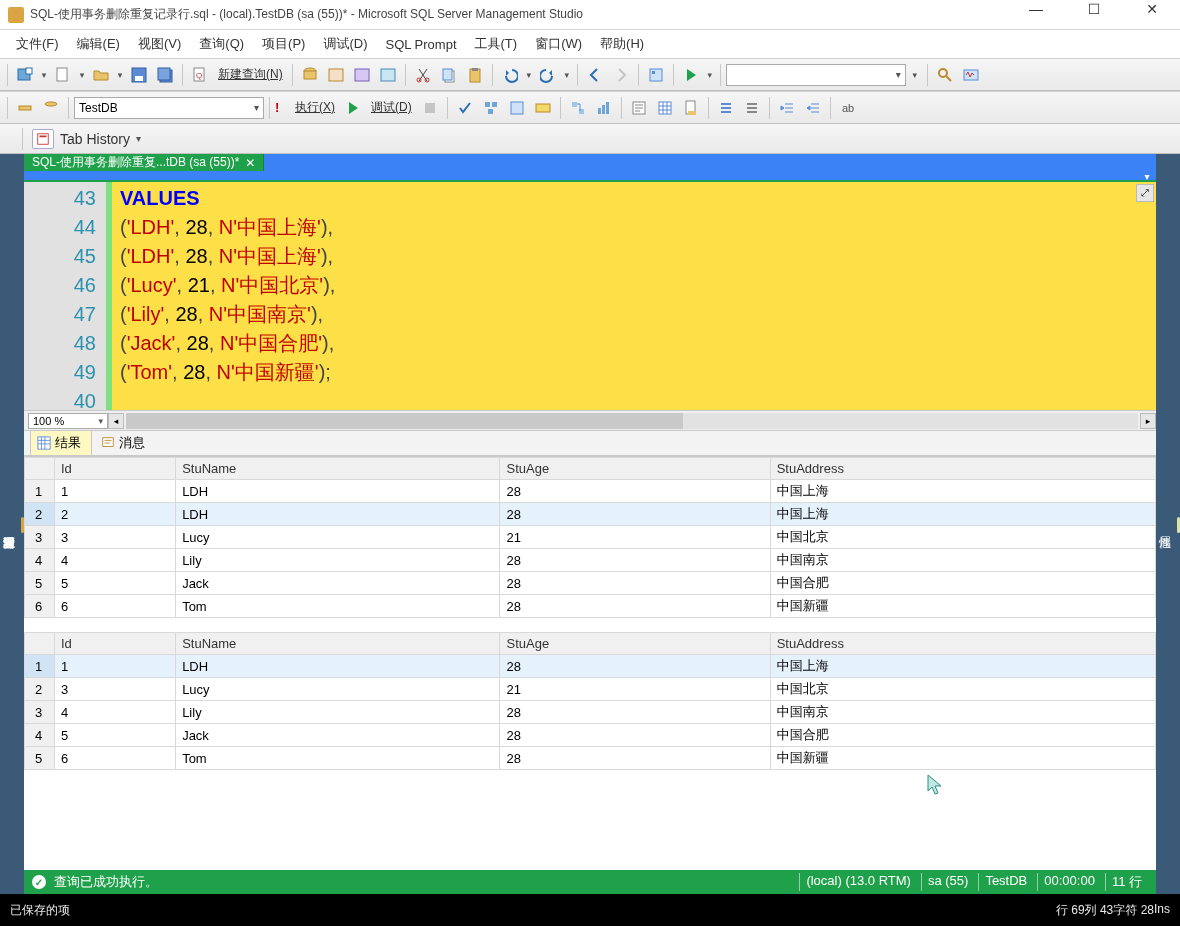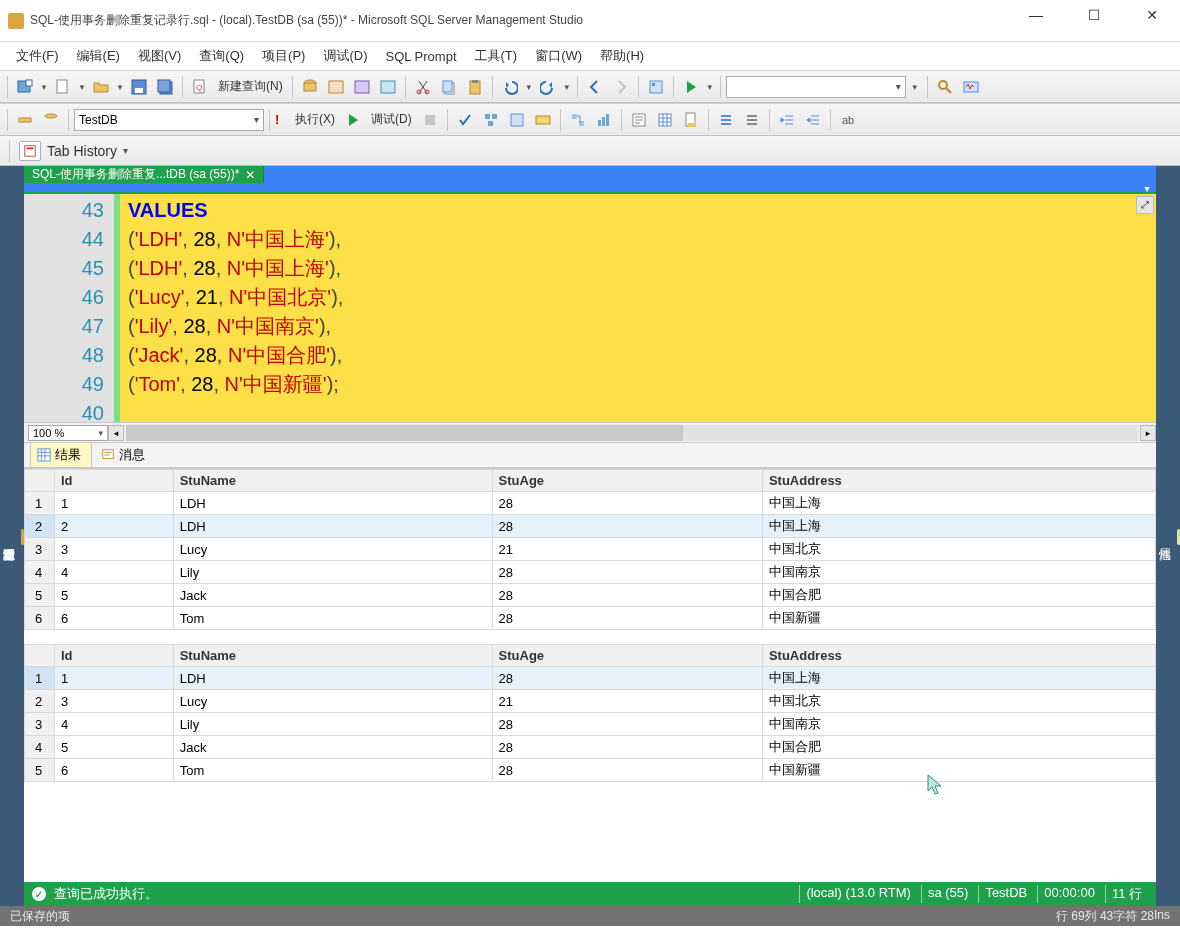--- a/index.html
+++ b/index.html
@@ -1,56 +1,56 @@
 <!DOCTYPE html>
 <html><head>
 <meta charset="utf-8">
 <style>
 * { box-sizing: border-box; margin: 0; padding: 0; font-family: "Microsoft YaHei", "Segoe UI", sans-serif; }
 body { width: 1180px; height: 934px; background: #fff; overflow: hidden; font-size: 13px; }
 
-.titlebar { height: 42px; background: #fff; display: flex; align-items: center; padding: 0 8px; border-bottom: 1px solid #d6d6d6; }
+.titlebar { height: 30px; background: #fff; display: flex; align-items: center; padding: 0 8px; border-bottom: 1px solid #d6d6d6; }
 .titlebar .ticon { width: 16px; height: 16px; margin-right: 6px; background: #d9a441; border-radius: 2px; position: relative; }
 .titlebar .title { color: #444; font-size: 12px; flex: 1; }
 .wbtns { display: flex; gap: 18px; align-items: center; }
 .wbtn { width: 40px; height: 28px; text-align: center; font-size: 14px; color: #333; cursor: pointer; }
 .wbtn.close { color: #333; }
 
 .menubar { height: 28px; background: #fff; display: flex; align-items: center; padding: 0 8px; gap: 2px; }
 .menubar .mi { padding: 3px 8px; font-size: 13px; color: #333; cursor: pointer; }
 
 .toolbar { height: 33px; background: linear-gradient(#f6f6f6,#e9e9e9); border-top: 1px solid #d0d0d0; border-bottom: 1px solid #c0c0c0; display: flex; align-items: center; padding: 0 4px; gap: 2px; }
 .tbtn { width: 24px; height: 24px; display: inline-flex; align-items: center; justify-content: center; cursor: pointer; border-radius: 2px; position:relative; }
 .tbtn svg, .tbtn span { width: 16px; height: 16px; }
 .tsep { width: 1px; height: 22px; background: #c7c7c7; margin: 0 3px; }
 .tdrop { width: 10px; font-size: 9px; color:#555; display:inline-flex; align-items:center; justify-content:center; cursor:pointer;}
-.tlabel { font-size: 12px; color: #333; padding: 0 4px; cursor: pointer; display:inline-flex; align-items:center;}
+.tlabel { font-size: 12px; color: #333; padding: 0 4px; cursor: pointer; display:inline-flex; align-items:center;text-decoration:underline;}
 .combo { height: 22px; border: 1px solid #a9a9a9; background: #fff; font-size: 12px; padding: 0 18px 0 4px; position: relative; display: inline-flex; align-items: center; min-width:140px;}
 .combo::after { content:"▾"; position:absolute; right:4px; color:#555; font-size:10px; }
 
-.tabhistory { height: 30px; background: linear-gradient(#f6f6f6,#e9e9e9); border-bottom: 1px solid #c0c0c0; display: flex; align-items: center; padding: 0 6px; gap: 6px; }
+.tabhistory { height: 30px; background: linear-gradient(#f6f6f6,#e9e9e9); border-bottom: 1px solid #c0c0c0; display: flex; align-items: center; padding: 0 19px; gap: 6px; }
 .tabhistory .pill { background: #fff; border: 1px solid #aac; width:22px; height:20px; border-radius:2px; display:flex; align-items:center; justify-content:center; cursor:pointer;}
 .tabhistory .label { font-size: 14px; color: #333; }
 .tabhistory .dd { font-size: 10px; color:#555;}
 
 .main { display: flex; height: 740px; }
 .sidepanel { width: 24px; background: #3b5a78; color: #fff; writing-mode: vertical-rl; text-orientation: upright; font-size: 12px; padding-top: 6px; display:flex; flex-direction:column; align-items:center; gap:4px;}
 .sidepanel .sicon { width:16px; height:16px; background:#d9a441; border-radius:2px; writing-mode:horizontal-tb; margin-bottom:4px;}
 .rightpanel { width: 24px; background: #3b5a78; color:#fff; writing-mode: vertical-rl; text-orientation: upright; font-size:12px; padding-top:6px; display:flex; flex-direction:column; align-items:center; gap:4px;}
 .rightpanel .ricon{ width:16px; height:16px; background:#e0e0a0; border-radius:2px; writing-mode:horizontal-tb; margin-bottom:4px;}
 
 .center { flex: 1; display: flex; flex-direction: column; background:#e8e8e8;}
 
 .doctabs { height: 26px; background: #3b82f6; display: flex; align-items: flex-start; flex-direction: column; }
 .doctab { background: #1fa04a; color: #fff; font-size: 12px; display: flex; align-items: center; padding: 0 8px; gap: 6px; border-right: 1px solid #168438; cursor: pointer; }
 .doctab .x { font-size: 12px; cursor: pointer; }
 .doctabs .drop { width: 18px; display:flex; align-items:center; justify-content:center; color:#fff; font-size:10px; margin-left:auto; cursor:pointer;}
 
 .editor { display:flex; height: 230px; background:#d7d7d7; border-top:2px solid #1fa04a; position:relative;}
-.gutter { width: 96px; background:#e1e1e1; text-align:right; padding-right:10px; font-family: Consolas, monospace; font-size: 20px; color:#2b91af; border-right: 6px solid #7ee07e; line-height: 29px; padding-top:2px;}
+.gutter { width: 88px; background:#e1e1e1; text-align:right; padding-right:10px; font-family: Consolas, monospace; font-size: 20px; color:#2b91af; border-right: 6px solid #7ee07e; line-height: 29px; padding-top:2px;}
 .code { flex:1; font-family: Consolas, monospace; font-size: 20px; line-height:29px; padding-left: 8px; padding-top:2px; background:#fde047; white-space: pre; overflow:hidden;}
 .kw { color:#0000ff; font-weight:bold;}
 .str { color:#c00000;}
 .num { color:#000;}
 .p { color:#444;}
 .editor .scrollbtn { position:absolute; right:2px; top:2px; width:18px; height:18px; background:#e6e6e6; border:1px solid #bbb; display:flex; align-items:center; justify-content:center; font-size:10px; cursor:pointer;}
 
 .zoomrow { height:20px; background:#efefef; border-top:1px solid #c9c9c9; display:flex; align-items:center; font-size:11px;}
 .zoomrow .zc { width:80px; border:1px solid #aaa; background:#fff; margin-left:4px; padding:0 4px; display:flex; align-items:center; height:16px;}
 .zoomrow .zc::after{ content:"▾"; font-size:9px; margin-left:auto; color:#555;}
@@ -60,32 +60,32 @@
 
 .restabs { height:26px; background:#f3f3f3; border-top:1px solid #c9c9c9; border-bottom:1px solid #c9c9c9; display:flex; align-items:flex-end; gap:2px; padding-left:6px;}
 .rt { display:flex; align-items:center; gap:4px; padding:3px 10px 3px 6px; font-size:13px; cursor:pointer; border:1px solid transparent; border-bottom:none;}
 .rt.active { background:#fef9c3; border-color:#c9c9c9;}
 .rt .ic { width:14px; height:14px; }
 
 .gridbox { flex:1; background:#fff; overflow:auto; border-top:1px solid #c9c9c9;}
 .gridwrap { display:flex; flex-direction:column;}
 .grid { border-collapse:collapse; font-family: "NSimSun", "SimSun", monospace; font-size:13px; background:#fff;}
 .grid th, .grid td { border:1px solid #d9d9d9; padding:2px 8px 2px 6px; text-align:left; height:22px;}
-.grid th { background:#f0f0f0; font-weight:bold; color:#333;}
+.grid th { background:#f0f0f0; font-weight:normal; color:#333;}
 .grid .rownum { background:#f0f0f0; text-align:center; width:30px;}
 .grid tr.sel td { background:#e5f1fb;}
 .grid tr.sel .rownum { background:#d0e4f5;}
 .gridspace { height:14px;}
 
 .statusq { height:24px; background:#1fa04a; color:#fff; display:flex; align-items:center; font-size:13px; padding:0 8px; gap:8px;}
 .statusq .ok { width:14px; height:14px; border-radius:50%; background:#fff; color:#1fa04a; display:flex; align-items:center; justify-content:center; font-size:10px; font-weight:bold;}
 .statusq .right { margin-left:auto; display:flex; gap:4px;}
 .statusq .seg { border-left:1px solid rgba(255,255,255,.5); padding:0 6px;}
 
-.statusbar { height:20px; background:#737373; color:#e9e9e9; display:flex; align-items:center; font-size:12px; padding:0 10px;}
+.statusbar { height:32px; background:#000000; color:#e9e9e9; display:flex; align-items:center; font-size:12px; padding:0 10px;}
 .statusbar .r { margin-left:auto; display:flex; }
 
 .cursor-arrow { position:absolute; left:925px; top:773px; pointer-events:none;}
 </style>
 </head>
 <body>
 
 <div class="titlebar">
   <span class="ticon"></span>
   <span class="title">SQL-使用事务删除重复记录行.sql - (local).TestDB (sa (55))* - Microsoft SQL Server Management Studio</span>

